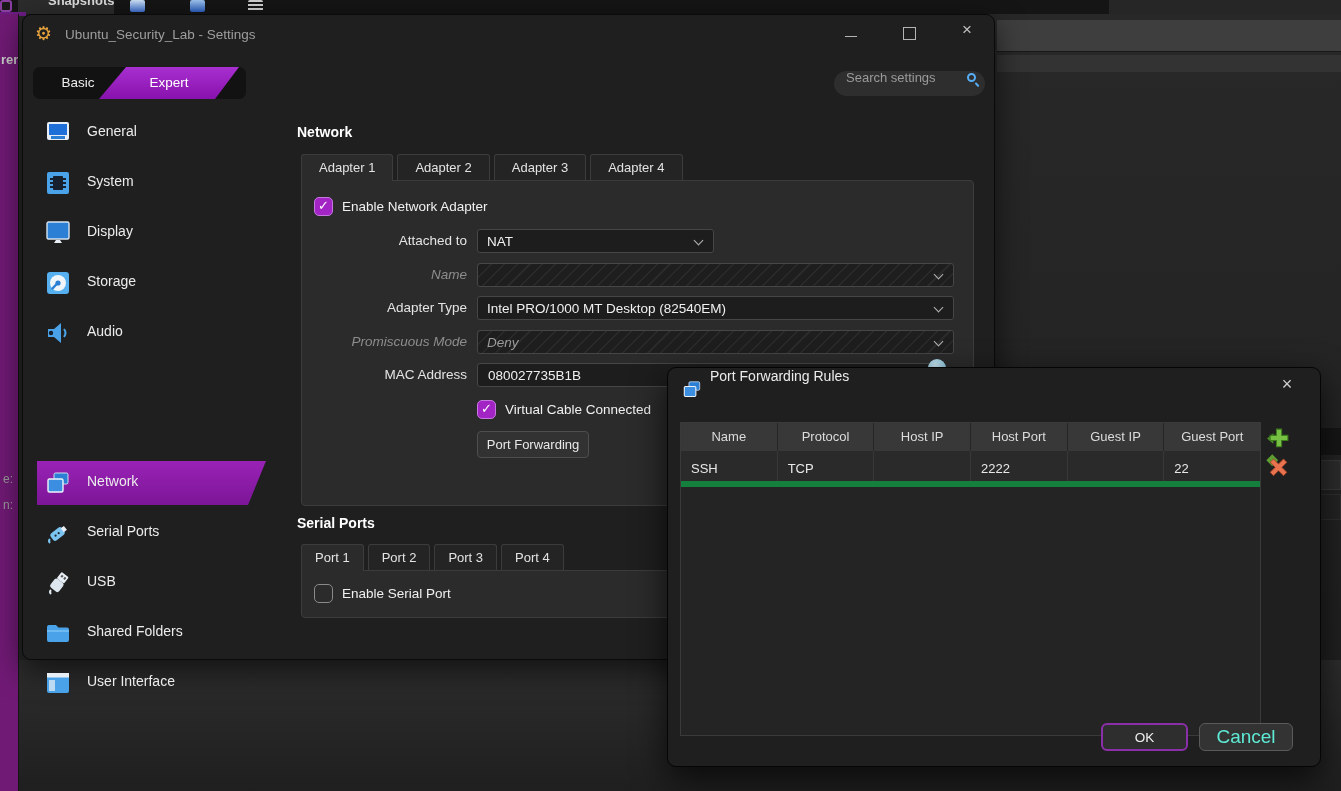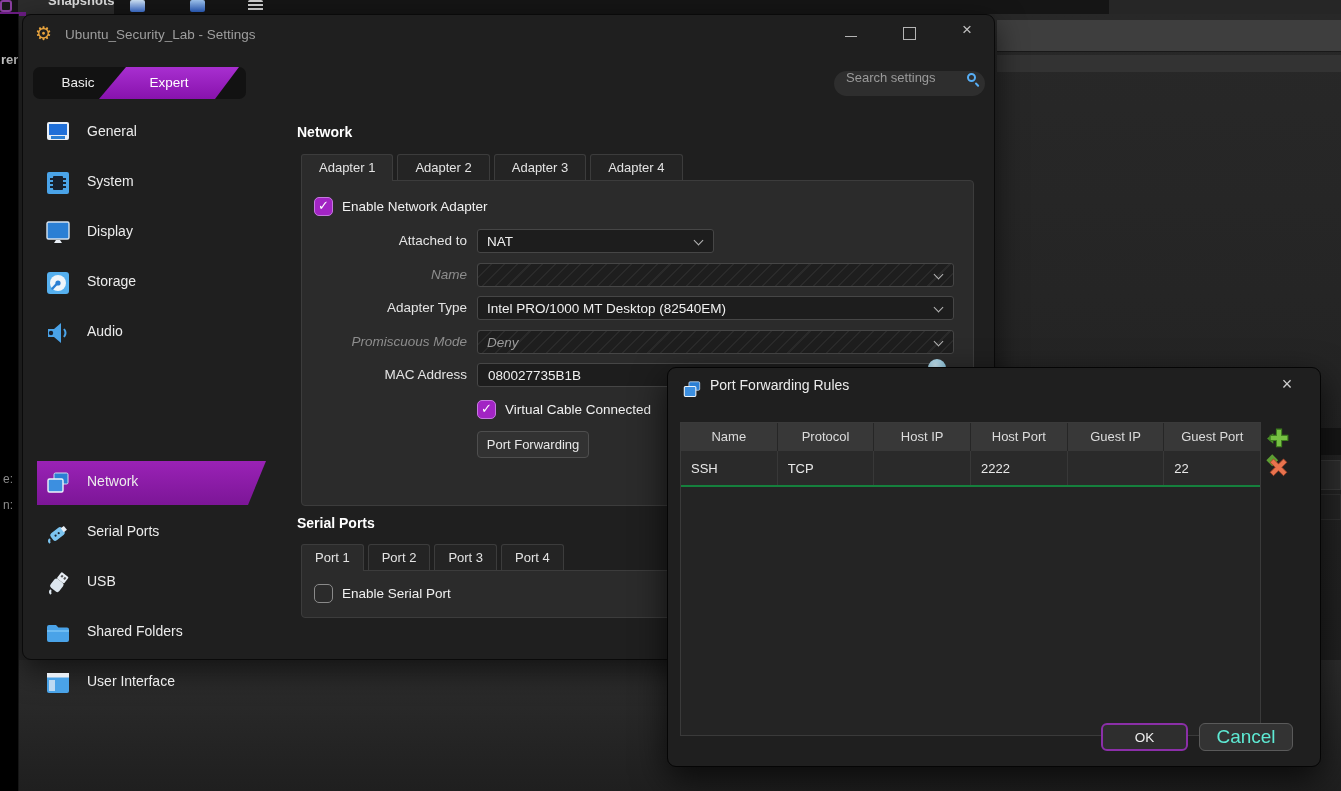--- a/index.html
+++ b/index.html
@@ -14,21 +14,21 @@
   .snap-tab  { position:absolute; left:18px; top:0; width:96px; height:14px; background:#2c2c2c; }
   .snap-label{ position:absolute; left:30px; top:-7px; font-size:13px; font-weight:bold; color:#dcdcdc; }
   .tb-icon   { position:absolute; top:0; width:15px; height:12px; border-radius:2px; }
   .tb-icon.i1{ left:130px; background:linear-gradient(180deg,#cfe2f5,#3c6fd0); }
   .tb-icon.i2{ left:190px; background:linear-gradient(180deg,#9fc4ee,#2b5fc0); }
   .tb-icon.i3{ left:248px; background:repeating-linear-gradient(180deg,#d0d0d0 0 2px,#151515 2px 4px); }
   .vbox-frag { position:absolute; left:0; top:0; width:12px; height:12px; border:2px solid #8a3fa0;
                border-radius:3px; background:#1a1a1a; }
   .purple-frag{ position:absolute; left:0; top:12px; width:26px; height:4px; background:#6d1d86; z-index:1; }
 
-  .left-strip{ position:absolute; left:0; top:14px; width:19px; height:777px; background:#000000;
+  .left-strip{ position:absolute; left:0; top:14px; width:19px; height:777px; background:#701a75;
                border-right:1px solid #151515; overflow:hidden; z-index:1; }
   .frag-ren  { position:absolute; left:1px; top:38px; font-size:13px; font-weight:bold; color:#cccccc; }
   .frag-e    { position:absolute; left:3px; top:458px; font-size:12px; color:#9a9a9a; }
   .frag-n    { position:absolute; left:3px; top:484px; font-size:12px; color:#9a9a9a; }
 
   .bg-right  { position:absolute; left:995px; top:14px; width:346px; height:777px;
                background:linear-gradient(180deg,#282828 0%,#232323 60%,#1e1e1e 100%); z-index:0; }
   .band1     { position:absolute; left:2px; top:6px; width:344px; height:32px; background:#3e3e3e;
                border-bottom:1px solid #191919; }
   .band2     { position:absolute; left:2px; top:41px; width:344px; height:17px; background:#333333; }
@@ -102,29 +102,29 @@
   .refresh-sliver { position:absolute; left:626px; top:178px; width:18px; height:18px; border-radius:50%;
                background:radial-gradient(circle at 40% 35%, #cfeaf5, #6db7d8); }
   .pf-btn { position:absolute; left:175px; top:250px; width:112px; height:27px; background:#323232;
             border:1px solid #4e4e4e; border-radius:4px; color:#e8e8e8; font-size:13px;
             font-family:inherit; cursor:pointer; }
 
   
   .pfd { position:absolute; left:667px; top:367px; width:654px; height:400px; background:#1f1f1f;
          border:1px solid #050505; border-radius:9px; box-shadow:0 12px 34px rgba(0,0,0,.7); z-index:10; }
   .pfd-icon { position:absolute; left:14px; top:12px; width:20px; height:19px; }
-  .pfd-title { position:absolute; left:42px; top:9px; font-size:14px; color:#ececec; }
+  .pfd-title { position:absolute; left:42px; top:0; font-size:14px; color:#ececec; }
   .pfd-close { position:absolute; left:608px; top:6px; width:22px; font-size:18px; color:#cfcfcf; text-align:center; cursor:pointer; }
 
   .tablewrap { position:absolute; left:12px; top:54px; width:581px; height:314px;
                background:#242424; border:1px solid #3a3a3a; display:flex; flex-direction:column; }
   .thead { display:flex; height:28px; background:#383838; }
   .th { flex:1; line-height:28px; text-align:center; font-size:13px; color:#dcdcdc; border-right:1px solid #262626; }
   .th:last-child { border-right:none; }
-  .trow { display:flex; height:36px; background:#2a2a2a; border-bottom:2px solid #15803d; cursor:pointer; }
+  .trow { display:flex; height:36px; background:#2a2a2a; border-bottom:6px solid #15803d; cursor:pointer; }
   .td { flex:1; line-height:36px; font-size:13px; color:#e8e8e8; padding-left:10px; border-right:1px solid #383838; }
   .td:last-child { border-right:none; }
   .rule-btn { position:absolute; left:598px; width:25px; height:25px; cursor:pointer; }
   .rule-btn.add { top:58px; } .rule-btn.rem { top:86px; }
 
   .btn-ok { position:absolute; left:433px; top:355px; width:87px; height:28px; background:#2e2e2e;
             border:2px solid #8b2fa8; border-radius:6px; color:#f0f0f0; font-size:13.5px;
             font-family:inherit; cursor:pointer; }
   .btn-cancel { position:absolute; left:531px; top:355px; width:94px; height:28px; background:#333333;
             border:1px solid #5a5a5a; border-radius:6px; color:#5eead4; font-size:19px;

